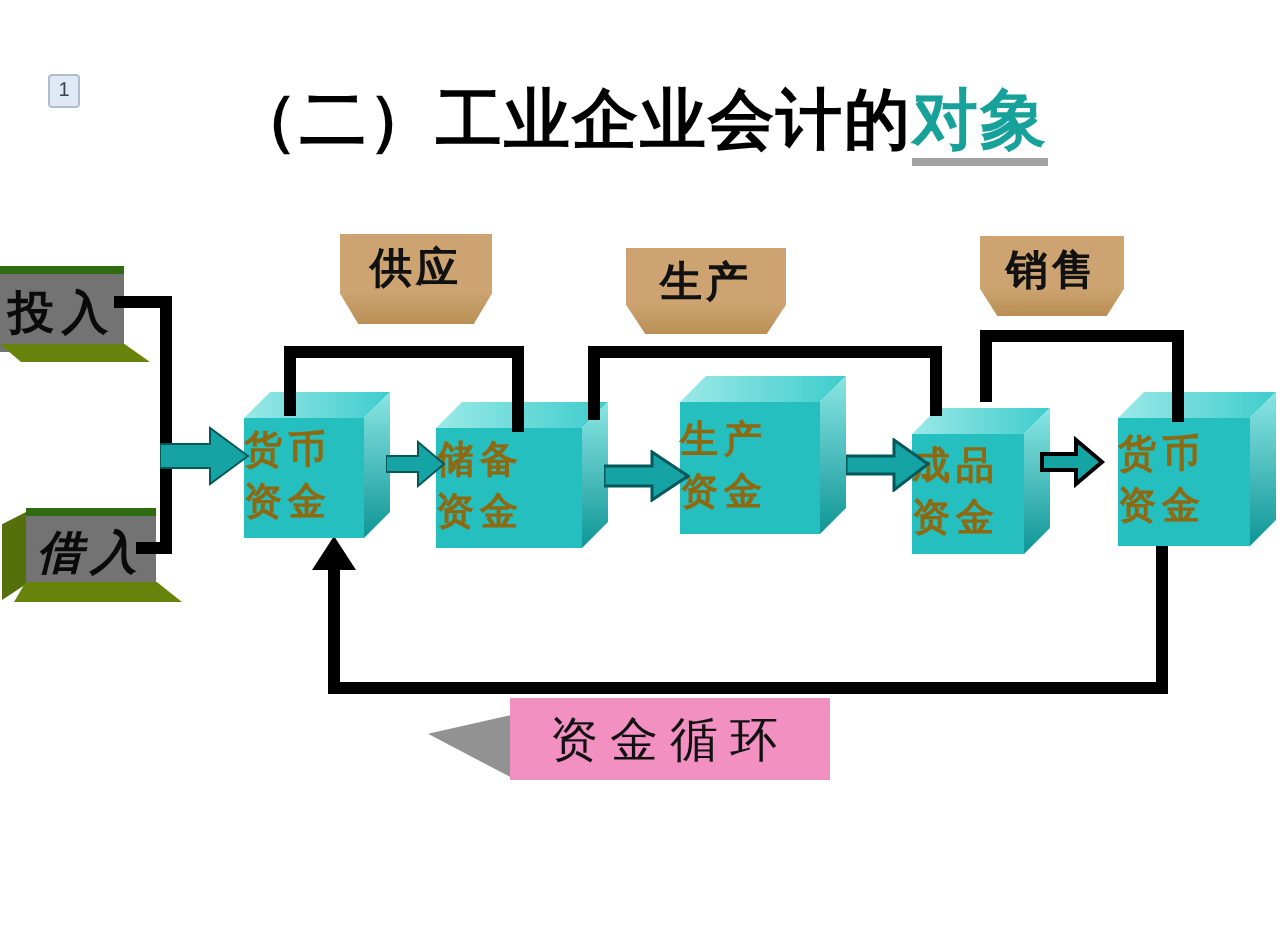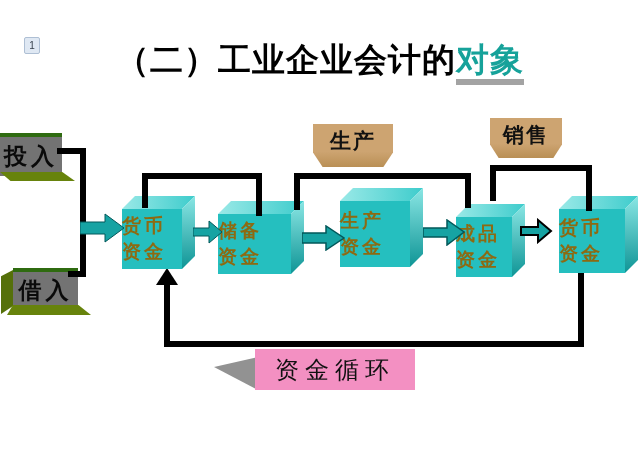--- a/index.html
+++ b/index.html
@@ -13,21 +13,21 @@
     background:#dfe8f3;border:1px solid #aebfd4;border-radius:2px;
     font-family:"Liberation Sans",sans-serif;font-size:10px;color:#37414d;
     display:flex;align-items:center;justify-content:center;
   }
   
   .title{
     position:absolute;left:0;top:38px;width:100%;text-align:center;
     font-family:"Liberation Sans",sans-serif;font-weight:bold;
     font-size:33px;color:#000;letter-spacing:1px;white-space:nowrap;
   }
-  .title .hl{color:#16a29a;border-bottom:6px solid #a3a3a3;padding-bottom:1px;}
+  .title .hl{color:#16a29a;border-bottom:4px solid #a3a3a3;padding-bottom:1px;}
   
   .plaque{
     position:absolute;display:flex;align-items:flex-start;justify-content:center;
     background:linear-gradient(to bottom,#cda471 0 64%,#b98f55 100%);
     clip-path:polygon(0 0,100% 0,100% 66%,88% 100%,12% 100%,0 66%);
     font-size:21px;font-weight:600;color:#111;letter-spacing:2px;padding-top:3px;
   }
   
   .gbox{position:absolute;}
   .gbox .front{
@@ -78,34 +78,37 @@
 <body>
 
 <div class="slide">
 
   <div class="badge">
     <span>1</span>
   </div>
 
   <div class="title"><span>（二）工业企业会计的</span><span class="hl">对象</span></div>
 
+  <div class="plaque" style="left:170px;top:117px;width:76px;height:42px;">
+    <span>供应</span>
+  </div>
   <div class="plaque" style="left:313px;top:124px;width:80px;height:40px;">
     <span>生产</span>
   </div>
   <div class="plaque" style="left:490px;top:118px;width:72px;height:37px;text-align:center;">
     <span>销售</span>
   </div>
 
   <div class="gbox" style="left:0;top:133px;width:76px;height:50px;">
     <div class="front" style="left:0;top:0;width:62px;height:39px;">
       <span>投入</span>
     </div>
     <div class="bottom" style="left:0;top:39px;width:75px;height:9px;clip-path:polygon(0 0,83% 0,100% 100%,14% 100%);"></div>
   </div>
-  <div class="gbox" style="left:1px;top:264px;width:92px;height:54px;">
+  <div class="gbox" style="left:1px;top:250px;width:92px;height:54px;font-style:italic;">
     <div class="side" style="left:0;top:6px;width:12px;height:44px;clip-path:polygon(100% 0,0 14%,0 100%,100% 82%);"></div>
     <div class="front" style="left:12px;top:4px;width:65px;height:37px;">
       <span>借入</span>
     </div>
     <div class="bottom" style="left:6px;top:41px;width:84px;height:10px;clip-path:polygon(7% 0,85% 0,100% 100%,0 100%);"></div>
   </div>
 
   <div class="ln" style="left:57px;top:148px;width:29px;height:6px;"></div>
   <div class="ln" style="left:80px;top:148px;width:6px;height:129px;"></div>
   <div class="ln" style="left:68px;top:271px;width:18px;height:6px;"></div>

